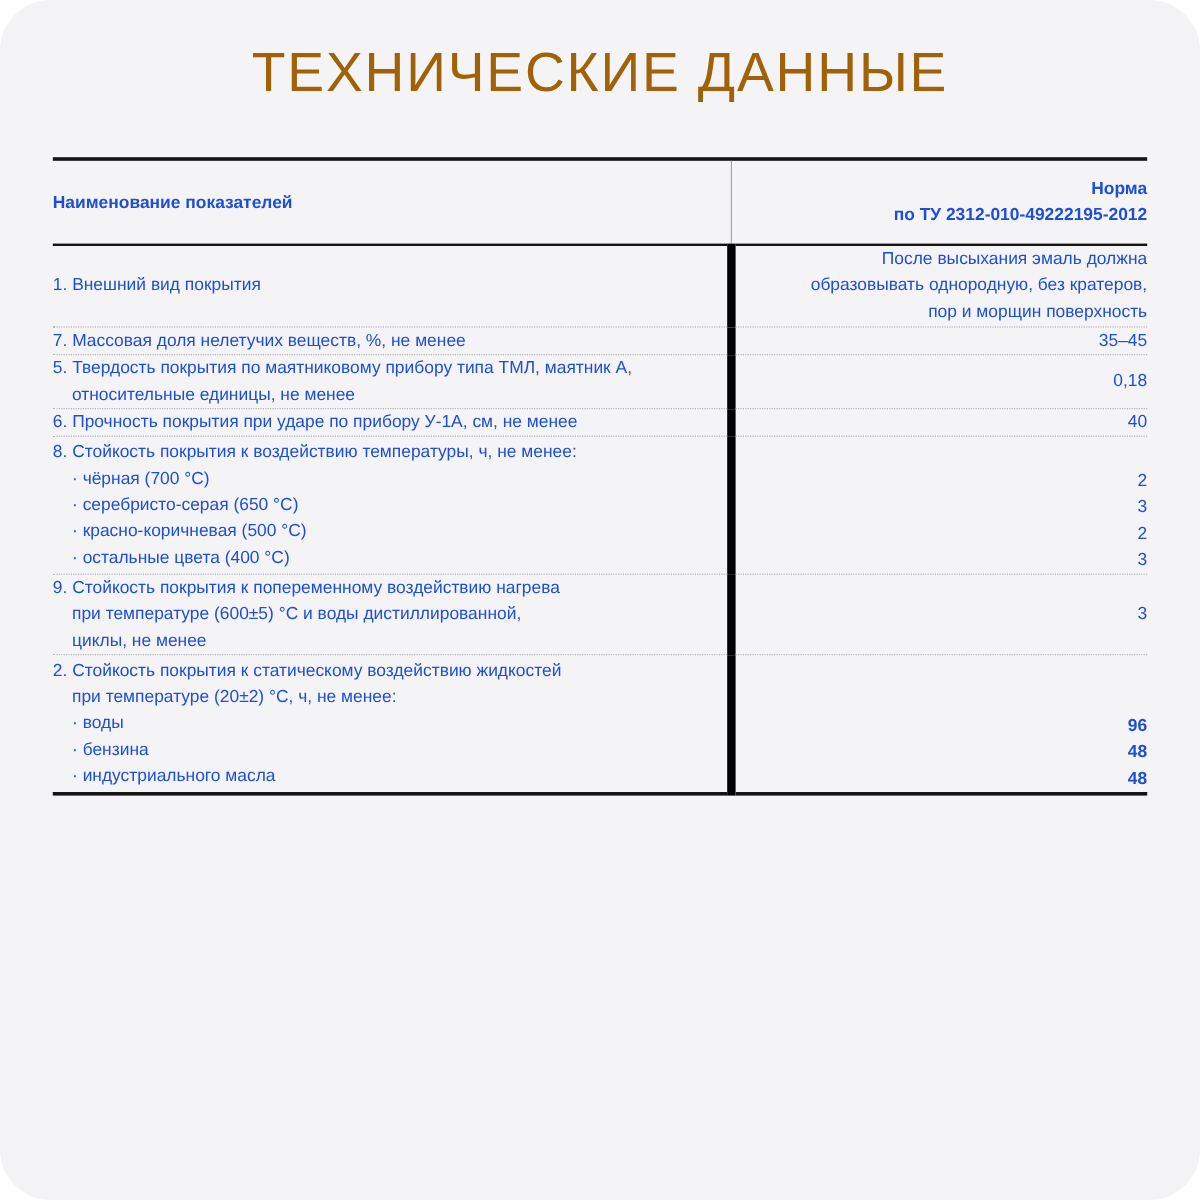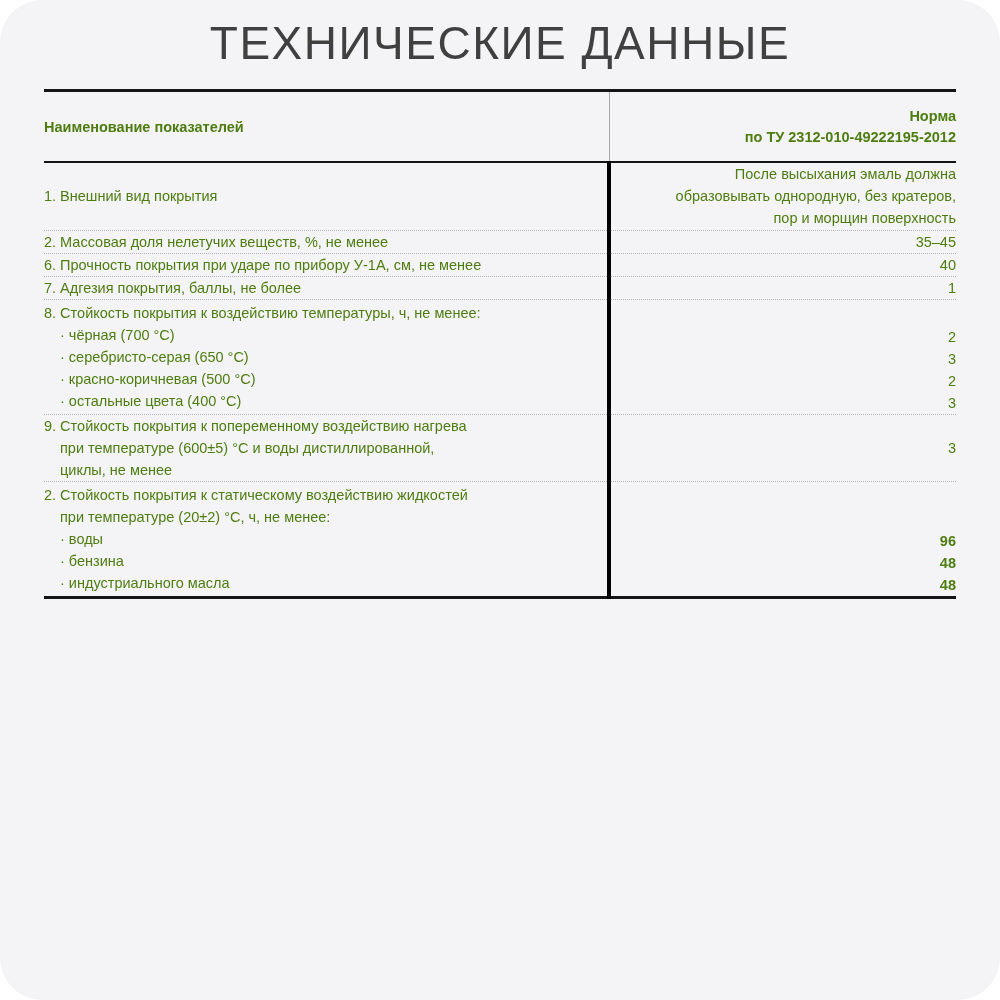--- a/index.html
+++ b/index.html
@@ -30,33 +30,34 @@
     left: 44px;
     top: 0;
     width: 912px;
   }
 
   .doc-title {
     text-align: center;
     font-size: 46px;
     font-weight: 300;
     letter-spacing: 1.5px;
-    color: #404040;
-    margin: 16px;
+    color: #a16207;
+    margin: 0;
+    padding-top: 33px;
     padding-bottom: 0;
     line-height: 1.18;
     white-space: nowrap;
   }
 
   table.spec {
-    margin-top: 19px;
+    margin-top: 44px;
     width: 912px;
     border-collapse: collapse;
     table-layout: fixed;
-    color: #4d7c0f;
+    color: #1d4ed8;
   }
   table.spec col.c-name { width: 565px; }
   table.spec col.c-norm { width: 347px; }
 
   table.spec th, table.spec td {
     vertical-align: middle;
     padding: 0;
   }
 
   
@@ -85,21 +86,21 @@
     font-size: 14.5px;
     line-height: 1.52;
   }
   tbody tr:last-child td {
     border-bottom: 3px solid #141414;
   }
   td.t-name {
     text-align: left;
     padding-left: 14px;
     padding-right: 16px;
-    border-right: 4px solid #000000;
+    border-right: 7px solid #000000;
   }
   td.t-norm {
     text-align: right;
     padding-left: 10px;
     padding-right: 10px;
   }
   td.t-norm .vline { display: block; }
 
   .lead { display: block; }
   .cont { display: block; padding-left: 16px; }
@@ -144,47 +145,48 @@
           </td>
           <td class="t-norm">
             <span class="vline">После высыхания эмаль должна</span>
             <span class="vline">образовывать однородную, без кратеров,</span>
             <span class="vline">пор и морщин поверхность</span>
           </td>
         </tr>
 
         <tr>
           <td class="t-name">
-            <span class="lead">2. Массовая доля нелетучих веществ, %, не менее</span>
+            <span class="lead">7. Массовая доля нелетучих веществ, %, не менее</span>
           </td>
           <td class="t-norm">
             <span class="vline">35–45</span>
           </td>
         </tr>
 
 
 
+        <tr>
+          <td class="t-name">
+            <span class="lead">5. Твердость покрытия по маятниковому прибору типа ТМЛ, маятник А,</span>
+            <span class="cont">относительные единицы, не менее</span>
+          </td>
+          <td class="t-norm">
+            <span class="vline">0,18</span>
+          </td>
+        </tr>
 
         <tr>
           <td class="t-name">
             <span class="lead">6. Прочность покрытия при ударе по прибору У-1А, см, не менее</span>
           </td>
           <td class="t-norm">
             <span class="vline">40</span>
           </td>
         </tr>
 
-        <tr>
-          <td class="t-name">
-            <span class="lead">7. Адгезия покрытия, баллы, не более</span>
-          </td>
-          <td class="t-norm">
-            <span class="vline">1</span>
-          </td>
-        </tr>
 
         <tr>
           <td class="t-name">
             <span class="lead">8. Стойкость покрытия к воздействию температуры, ч, не менее:</span>
             <span class="bullet">чёрная (700 °С)</span>
             <span class="bullet">серебристо-серая (650 °С)</span>
             <span class="bullet">красно-коричневая (500 °С)</span>
             <span class="bullet">остальные цвета (400 °С)</span>
           </td>
           <td class="t-norm pad-top-2">

